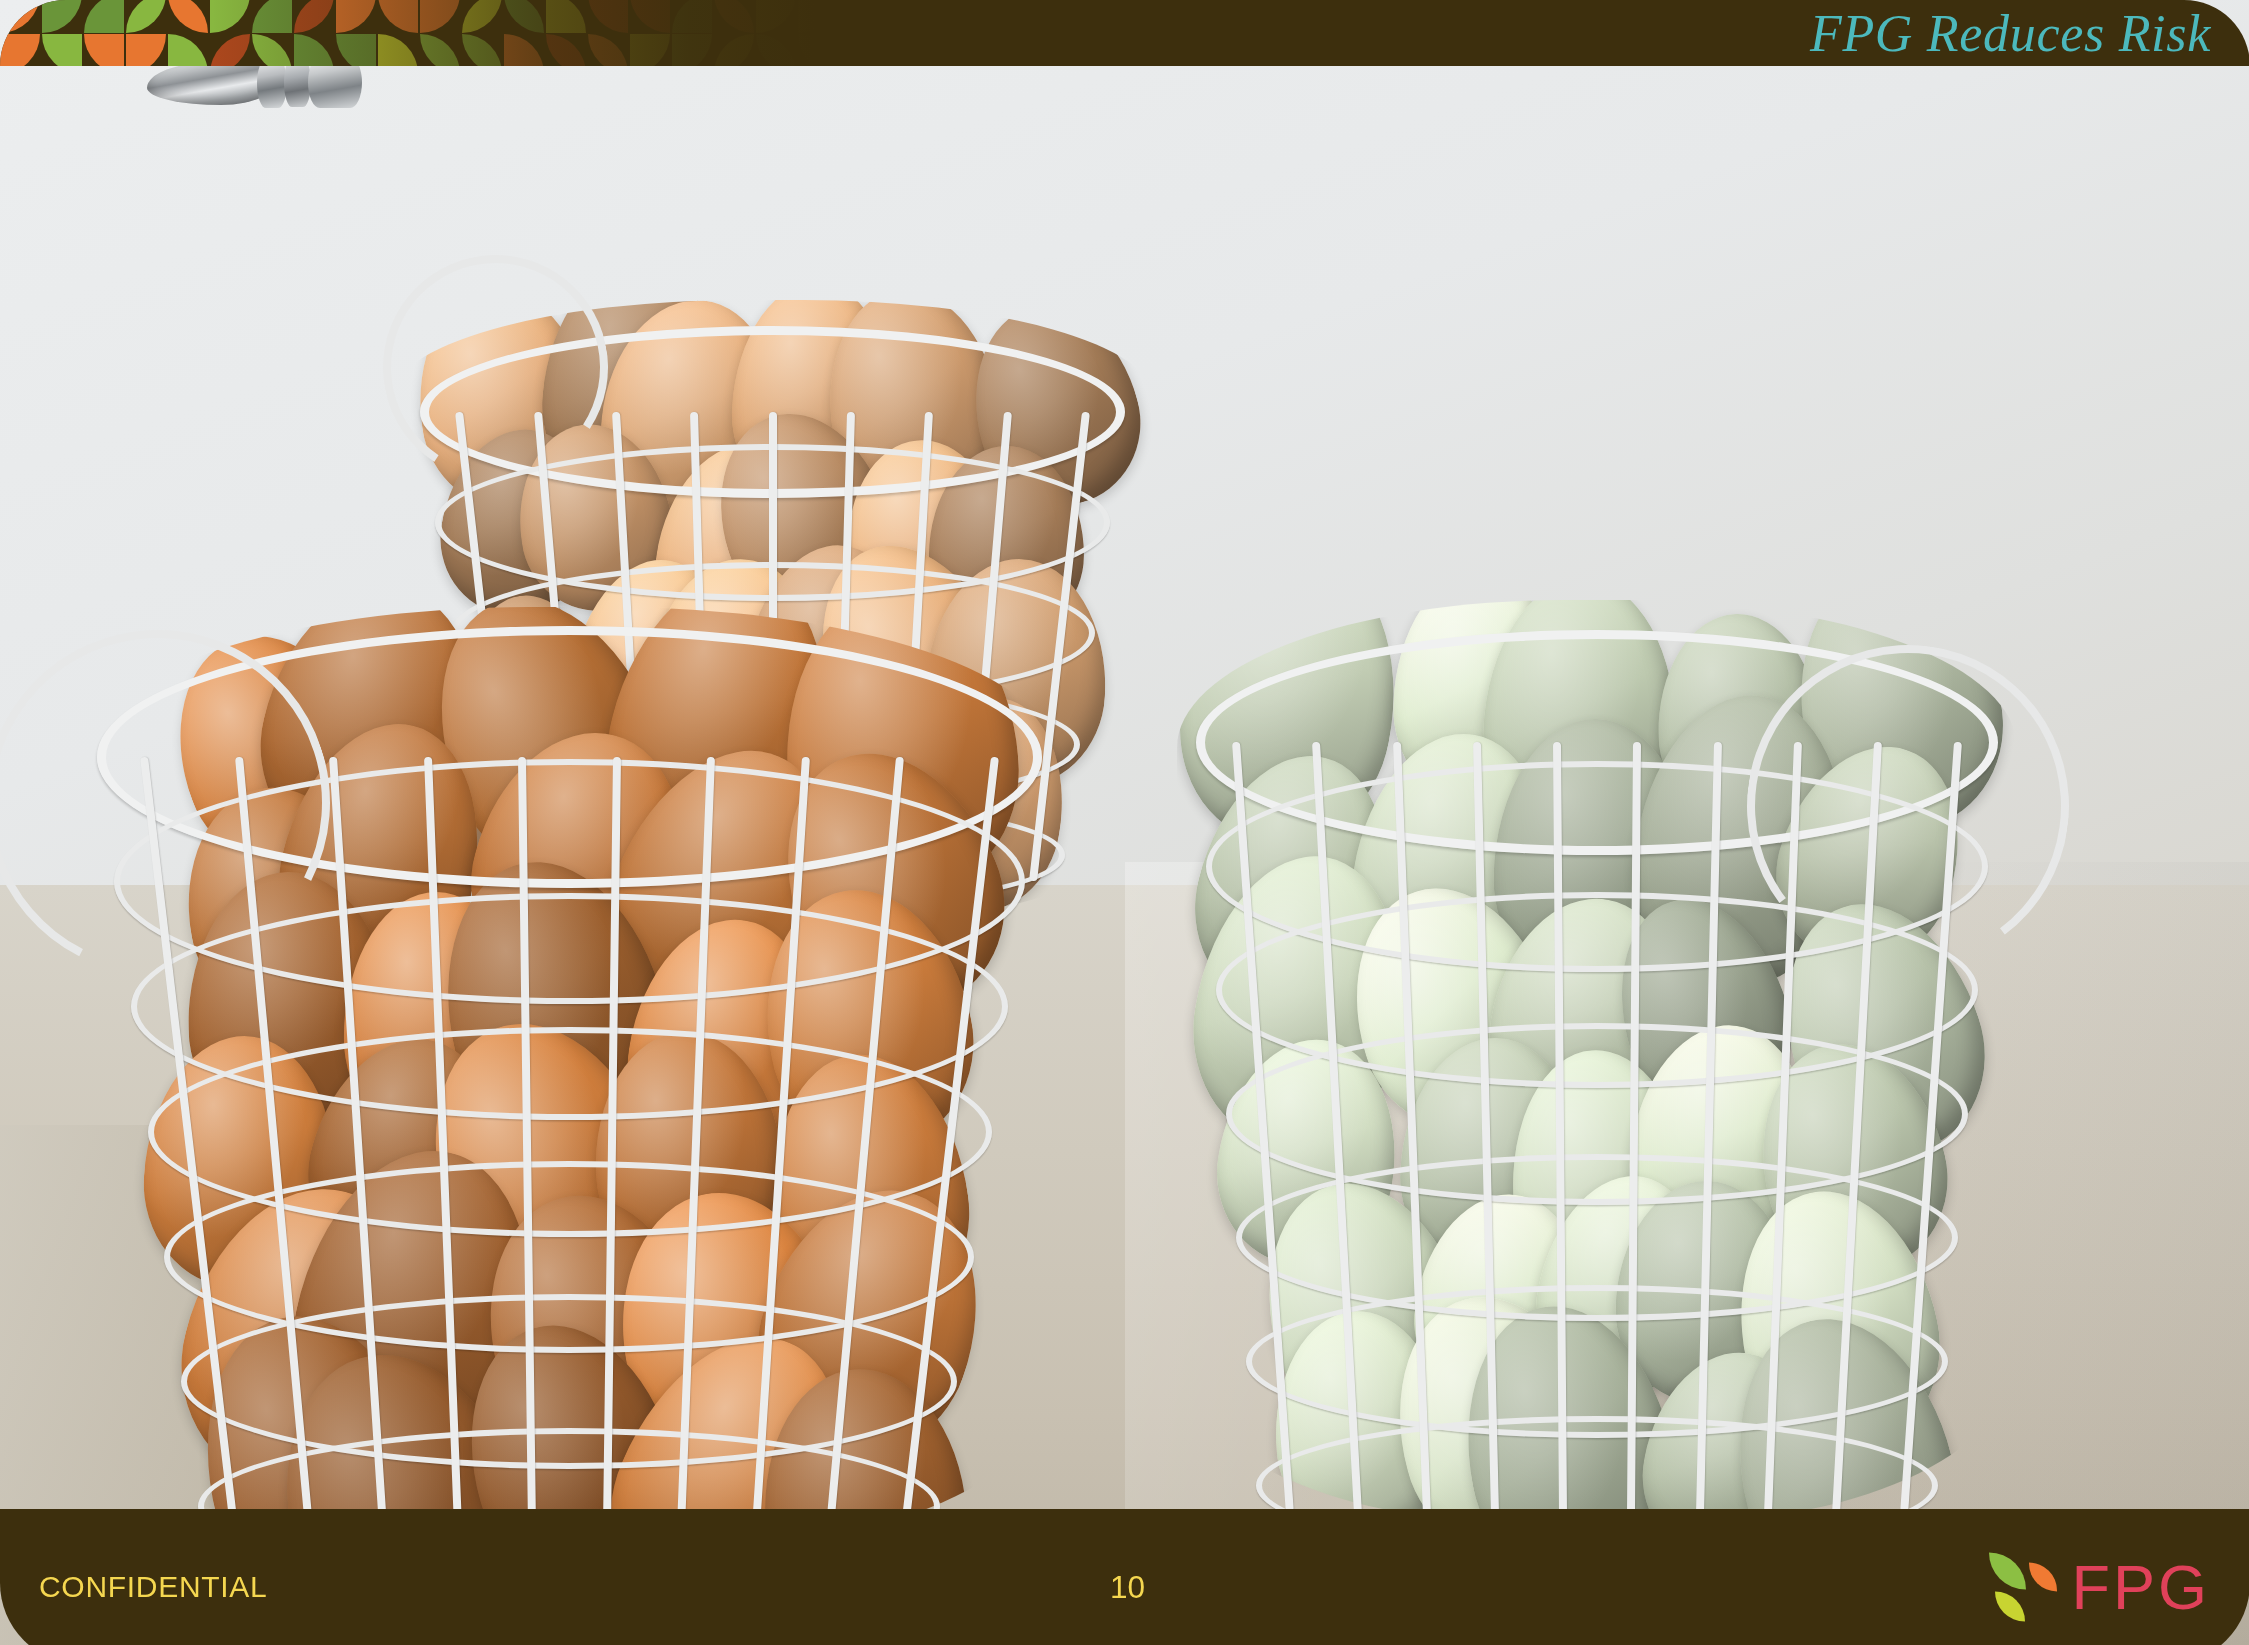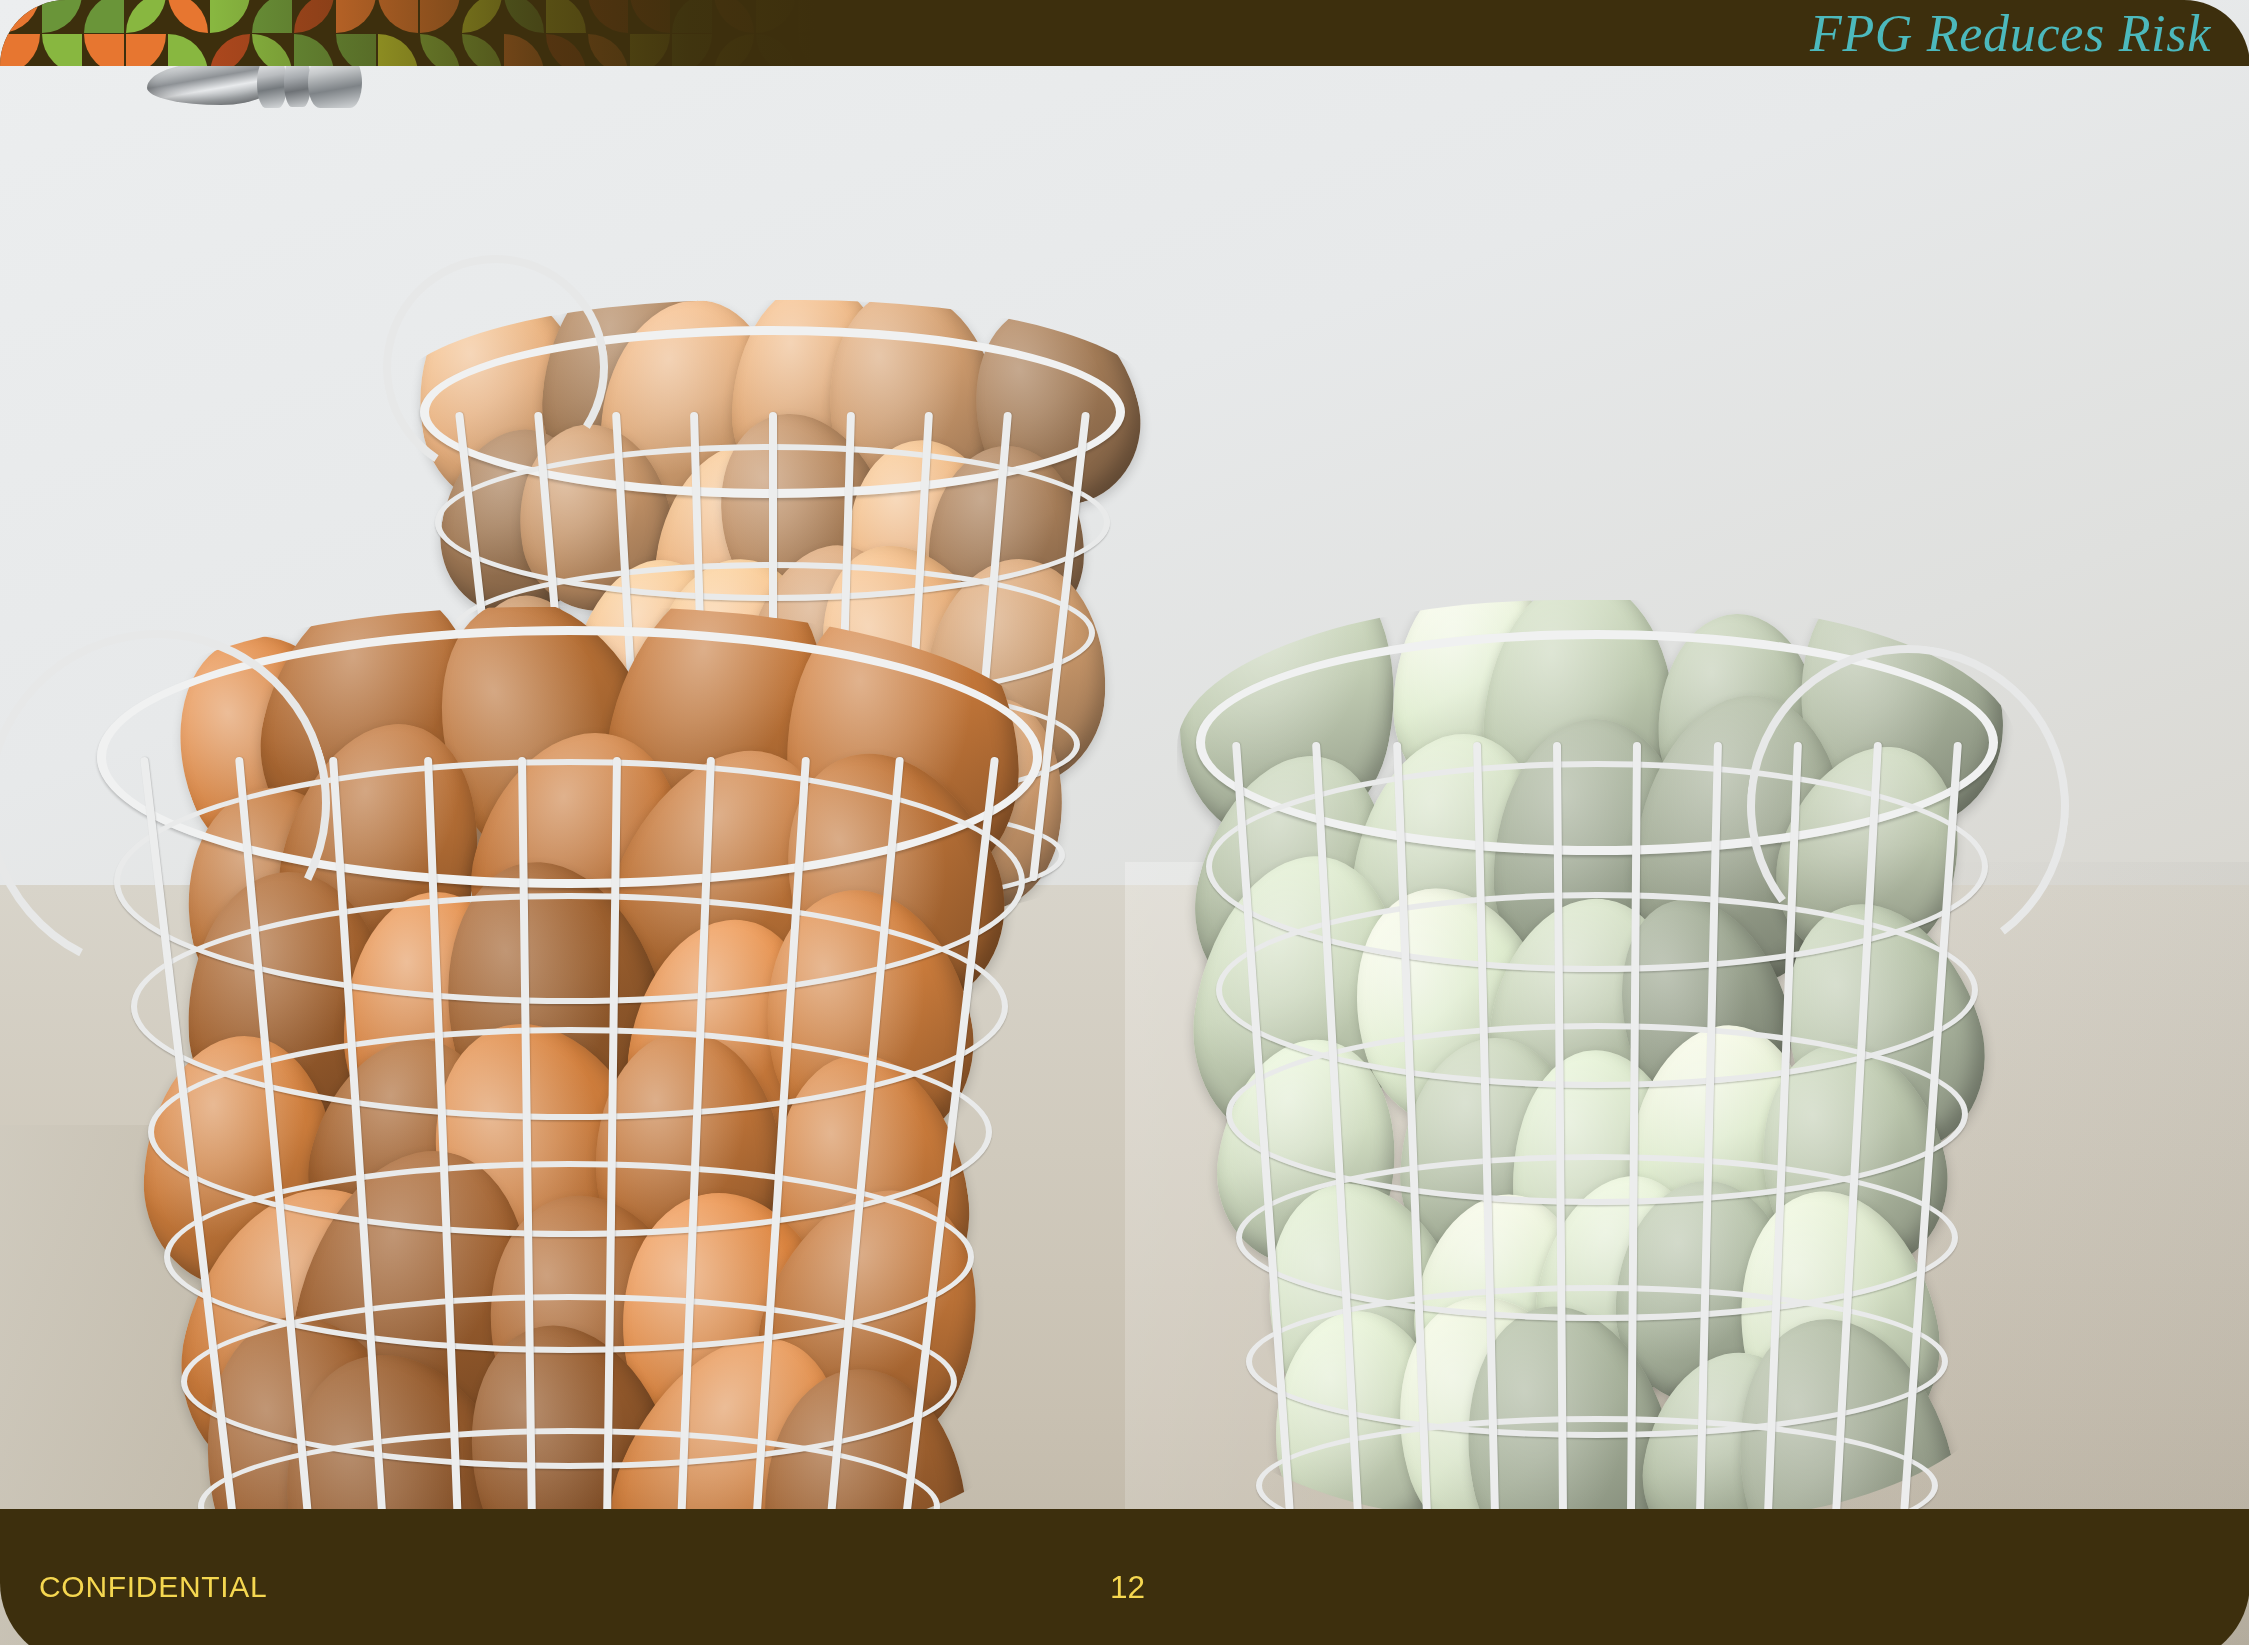--- a/index.html
+++ b/index.html
@@ -476,17 +476,25 @@
         <div class="petal" style="left: 840px; top: 34px; background: rgb(109, 155, 60); border-radius: 0px 100%; opacity: 0.95;"></div>
         <div class="petal" style="left: 882px; top: 34px; background: rgb(240, 122, 51); border-radius: 0px 100%; opacity: 0.95;"></div>
       </div>
     <div id="pattern-fade"></div>
     <div id="header-title">FPG Reduces Risk</div>
   </div>
 
 
   <div id="footer-bar">
     <div id="footer-confidential">CONFIDENTIAL</div>
-    <div id="footer-pagenum">12</div>
+    <div id="footer-pagenum">10</div>
+    <div id="footer-logo">
+      <div id="logo-mark">
+          <div class="lm" style="left: 0px; top: 0px; width: 37px; height: 37px; background: rgb(140, 191, 67); border-radius: 0px 100%;"></div>
+          <div class="lm" style="left: 40px; top: 10.5px; width: 28.5px; height: 28.5px; background: rgb(240, 122, 51); border-radius: 0px 100%;"></div>
+          <div class="lm" style="left: 6px; top: 39px; width: 30px; height: 30px; background: rgb(200, 212, 49); border-radius: 0px 100%;"></div>
+        </div>
+      <div id="logo-word">FPG</div>
+    </div>
   </div>
 
 </div>
 
 
 </body></html>

